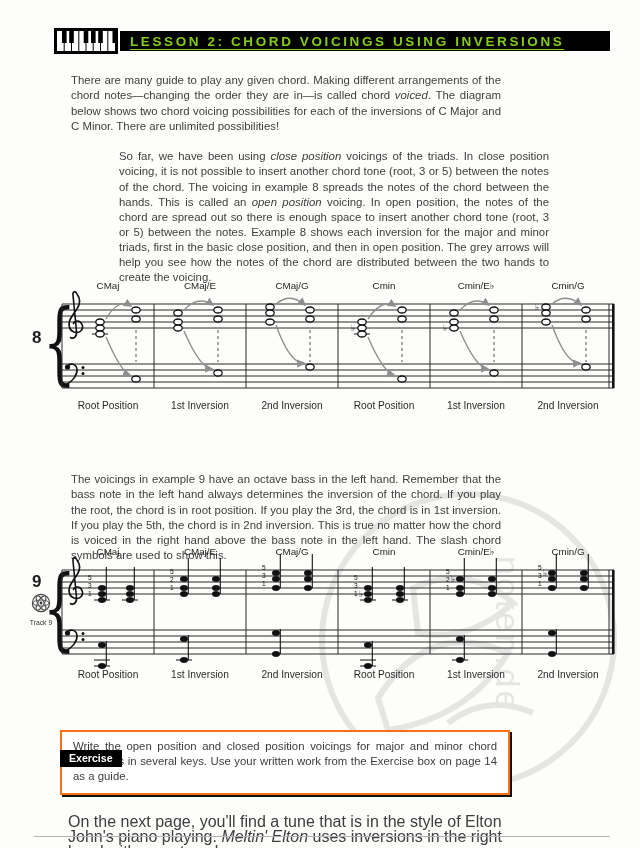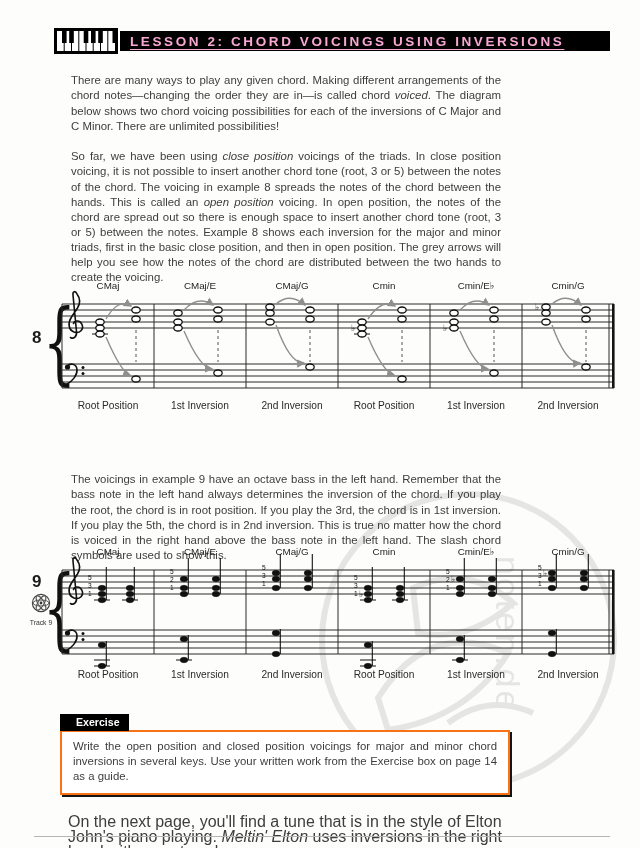--- a/index.html
+++ b/index.html
@@ -4,26 +4,26 @@
 <style>
   *{box-sizing:border-box;}
   html,body{margin:0;padding:0;background:#fff;}
   .page{position:relative;width:640px;height:848px;background:#fdfdfb;overflow:hidden;
         font-family:"Liberation Sans",sans-serif;color:#3a3a3a;margin:0 auto;}
   
   .header{position:absolute;top:28px;left:54px;width:556px;height:26px;display:flex;align-items:flex-start;}
   .piano-icon{width:64px;height:26px;flex:0 0 auto;}
   .header-bar{flex:1;height:20px;background:#000;margin-top:3px;margin-left:2px;
               display:flex;align-items:center;padding-left:10px;overflow:hidden;}
-  .header-title{color:#f9a8d4;font-size:13.5px;font-weight:600;letter-spacing:2.6px;white-space:nowrap;
+  .header-title{color:#84cc16;font-size:13.5px;font-weight:600;letter-spacing:2.6px;white-space:nowrap;
                 text-decoration:underline;text-underline-offset:3px;}
   
   .para{position:absolute;left:71px;width:430px;font-size:11.4px;line-height:15.1px;
         text-align:justify;color:#3d3d3d;}
-  #p1{top:62px;} #p2{top:138px;} #p3{top:461px;}
+  #p1{top:62px;} #p2{top:138px;margin-left:48px;} #p3{top:461px;}
   i{font-style:italic;}
   
   .example{position:absolute;left:28px;width:600px;height:145px;}
   #ex8{top:276px;} #ex9{top:542px;}
   .ex-number{position:absolute;left:4px;font-size:17px;font-weight:bold;color:#1c1c1c;}
   #ex8 .ex-number{top:52px;} #ex9 .ex-number{top:30px;}
   .track-badge{position:absolute;left:-2px;top:50px;width:30px;text-align:center;}
   .track-label{font-size:6.8px;color:#333;margin-top:1px;}
   .ex-svg{position:absolute;left:14px;top:0;}
   
@@ -35,22 +35,22 @@
   .pos-label{font-size:10.2px;fill:#2a2a2a;}
   .wn{fill:#fff;stroke:#111;stroke-width:1.3;}
   .bn{fill:#111;stroke:#111;stroke-width:.6;}
   .ledger{stroke:#111;stroke-width:1;}
   .stem{stroke:#111;stroke-width:1.1;}
   .dash{stroke:#555;stroke-width:1;stroke-dasharray:3 3;}
   .arrow path{stroke:#8f8f8f;stroke-width:1.4;fill:none;}
   .flat{font-size:9px;fill:#111;}
   .fing{font-size:6.6px;fill:#111;}
   
-  .exercise-tab{position:absolute;left:60px;top:714px;background:#000;color:#fff;
-                font-size:10.6px;font-weight:bold;padding:2px 9px 3px 16px;z-index:2;}
+  .exercise-tab{position:absolute;left:60px;top:750px;background:#000;color:#fff;
+                font-size:10.6px;font-weight:bold;padding:2px 9px 3px 9px;z-index:2;}
   .exercise-box{position:absolute;left:60px;top:730px;width:450px;background:#fff;
                 border:2px solid #f97316;box-shadow:2px 2px 0 #141414;
                 padding:7px 11px 9px;font-size:11.4px;line-height:15px;text-align:justify;
                 color:#3d3d3d;z-index:1;}
   .footer{position:absolute;left:68px;top:798px;width:442px;font-size:16px;
           line-height:15.2px;color:#3d3d3d;}
   .bottom-rule{position:absolute;left:34px;top:836px;width:576px;height:1px;background:#b5b5b5;}
   
   .watermark{position:absolute;left:318px;top:468px;width:312px;height:344px;opacity:.45;
              pointer-events:none;z-index:0;}
@@ -92,21 +92,21 @@
             <rect x="37" y="3" width="4.6" height="12"></rect>
           <rect x="44.2" y="3" width="4.6" height="12"></rect>
             <rect x="58.5" y="3" width="4.6" height="12"></rect>
         </g>
       </svg>
       <div class="header-bar">
         <span class="header-title">LESSON 2: CHORD VOICINGS USING INVERSIONS</span>
       </div>
     </div>
 
-    <p class="para" id="p1"><span>There are many ways to play any given chord.  Making different arrangements of the chord notes—changing the order they are in—is called chord </span><i>voiced</i><span>.  The diagram below shows two chord voicing possibilities for each of the inversions of C Major and C Minor.  There are unlimited possibilities!</span></p>
+    <p class="para" id="p1"><span>There are many guide to play any given chord.  Making different arrangements of the chord notes—changing the order they are in—is called chord </span><i>voiced</i><span>.  The diagram below shows two chord voicing possibilities for each of the inversions of C Major and C Minor.  There are unlimited possibilities!</span></p>
     <p class="para" id="p2"><span>So far, we have been using </span><i>close position</i><span> voicings of the triads. In close position voicing, it is not possible to insert another chord tone (root, 3 or 5) between the notes of the chord. The voicing in example 8 spreads the notes of the chord between the hands. This is called an </span><i>open position</i><span> voicing.  In open position, the notes of the chord are spread out so there is enough space to insert another chord tone (root, 3 or 5) between the notes.  Example 8 shows each inversion for the major and minor triads, first in the basic close position, and then in open position.  The grey arrows will help you see how the notes of the chord are distributed between the two hands to create the voicing.</span></p>
     <p class="para" id="p3"><span>The voicings in example 9 have an octave bass in the left hand.  Remember that the bass note in the left hand always determines the inversion of the chord.  If you play the root, the chord is in root position. If you play the 3rd, the chord is in 1st inversion. If you play the 5th, the chord is in 2nd inversion.  This is true no matter how the chord is voiced in the right hand above the bass note in the left hand.  The slash chord symbols are used to show this.</span></p>
 
     <div class="example" id="ex8">
       <div class="ex-number">8</div>
       <svg class="ex-svg" width="580" height="140" viewBox="0 0 580 140">
         <defs>
           <marker id="ah8" markerWidth="7" markerHeight="7" refX="5" refY="3" orient="auto">
             <path d="M0 0 L6 3 L0 6 Z" fill="#8f8f8f"></path>
           </marker>

